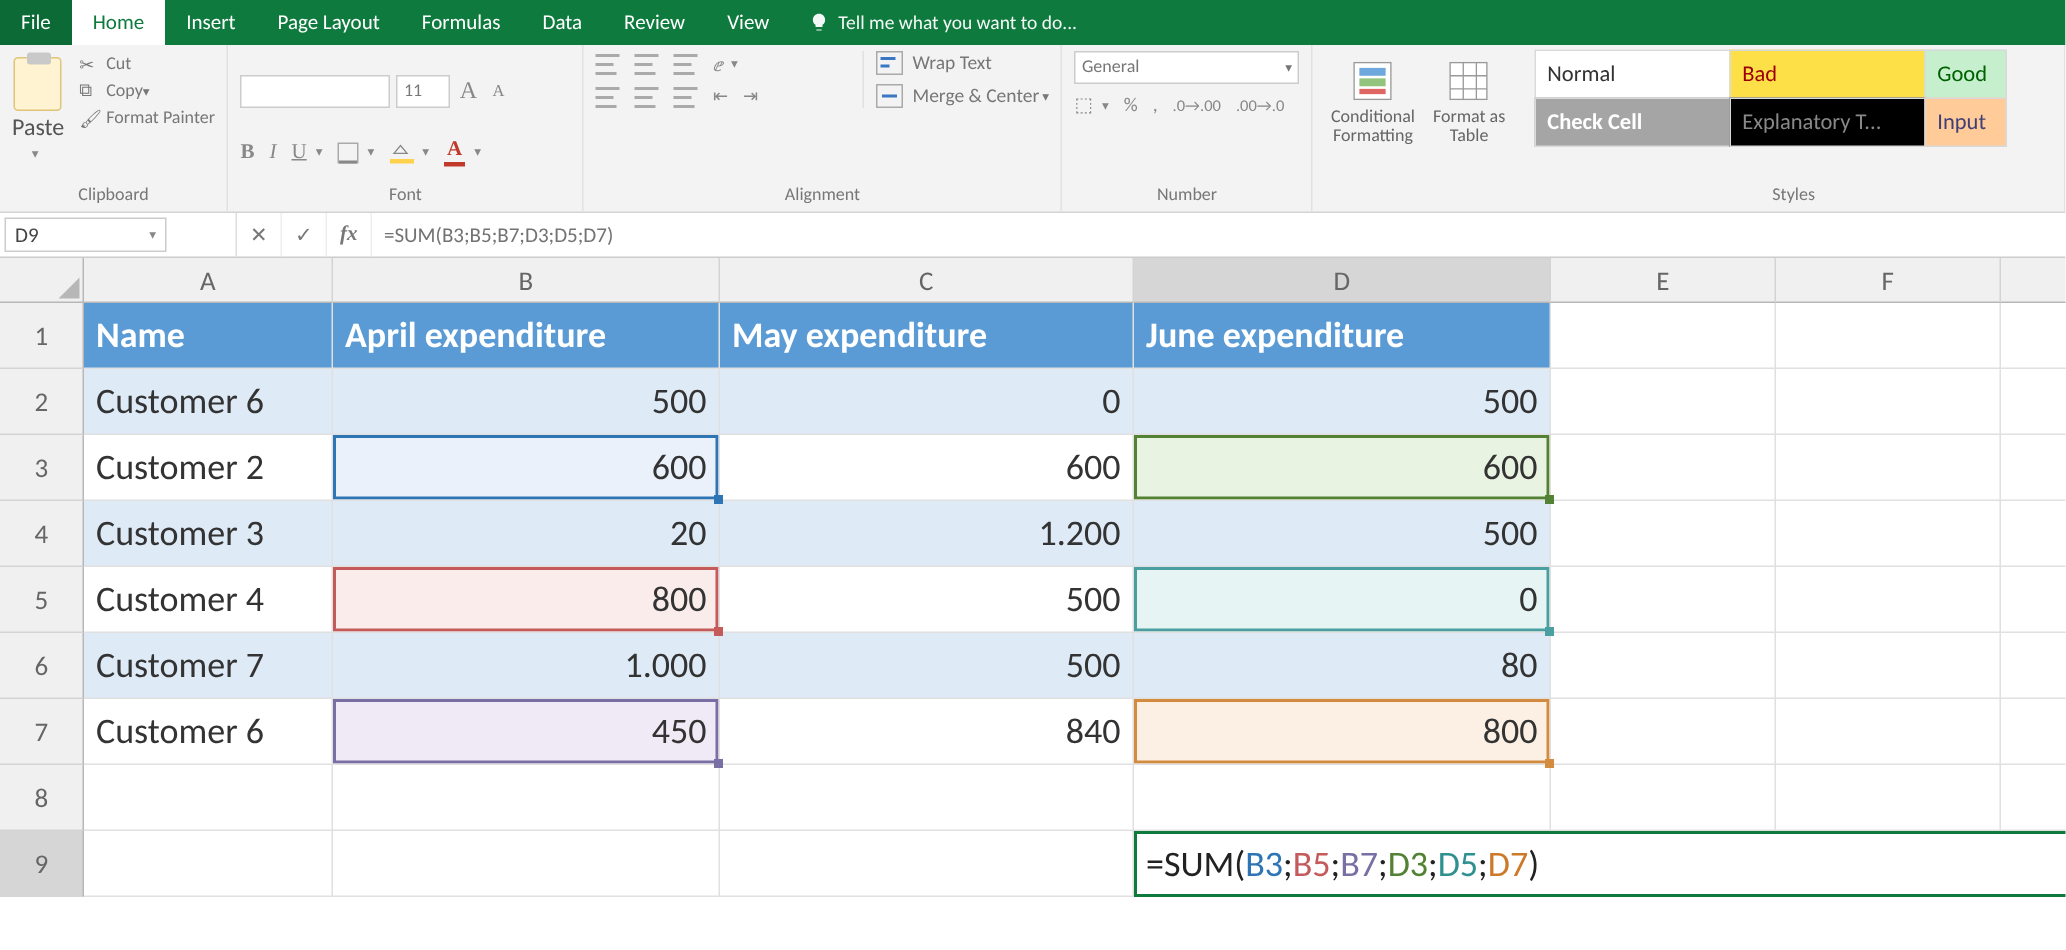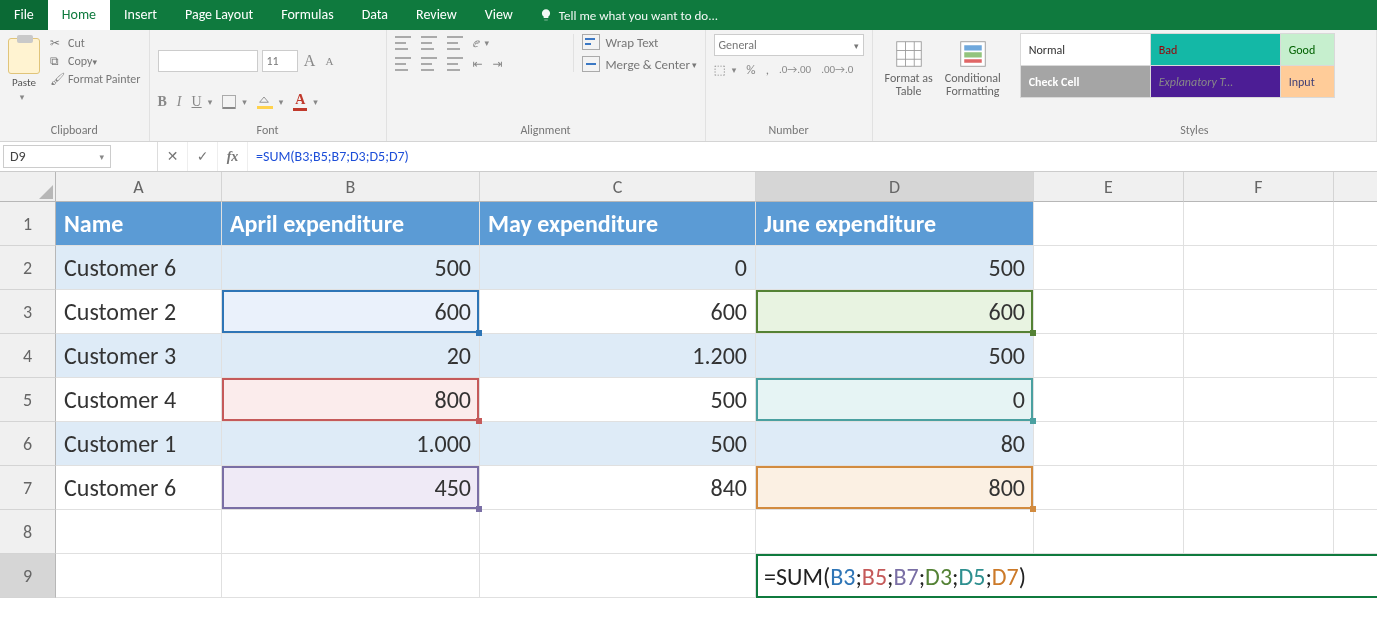--- a/index.html
+++ b/index.html
@@ -16,21 +16,21 @@
 
   
   .ribbon { height: 112px; background: #f3f3f3; border-bottom: 1px solid #d4d4d4; display: flex; align-items: stretch; color: #888; font-size: 12px; }
   .group { border-right: 1px solid #e1e1e1; padding: 4px 8px 2px 8px; display:flex; flex-direction:column; justify-content:space-between; }
   .group-label { text-align:center; font-size:12px; color:#777; padding-bottom:2px; }
   .grp-body { display:flex; gap:4px; align-items:flex-start; }
 
   .paste-col { display:flex; flex-direction:column; align-items:center; gap:2px; padding:4px 6px 0 0; }
   .paste-icon { width:32px; height:36px; background:#fff3d1; border:1px solid #e0c47a; border-radius:3px; position:relative; }
   .paste-icon::before { content:""; position:absolute; top:-4px; left:8px; width:16px; height:8px; background:#c9c9c9; border-radius:2px; }
-  .paste-lbl { font-size:11px; color:#555; }
+  .paste-lbl { font-size:16px; color:#555; }
 
   .clip-items { display:flex; flex-direction:column; gap:4px; padding-top:2px; }
   .clip-items div { display:flex; align-items:center; gap:4px; font-size:12px; color:#777; }
   .mini-icon { width:14px; height:14px; display:inline-block; }
 
   .font-grid { display:flex; flex-direction:column; gap:20px; width:220px;margin-top:16px; }
   .font-row1 { display:flex; gap:4px; align-items:center; }
   .fake-input { border:1px solid #ccc; background:#fff; height:22px; padding:0 4px; font-size:12px; color:#777; display:flex; align-items:center; }
   .font-name { width:100px; }
   .font-size { width:36px; }
@@ -60,36 +60,36 @@
   .merge-ic{width:18px;height:16px;border:1px solid #aaa;position:relative;}
   .merge-ic::before{content:"";position:absolute;left:3px;top:6px;width:10px;height:2px;background:#3b78c4;}
 
   .num-grid{display:flex;flex-direction:column;gap:6px;width:150px;}
   .num-row2{display:flex;gap:10px;align-items:center;color:#888;font-size:13px;}
 
   .bigbtn-col{display:flex;flex-direction:column;align-items:center;gap:2px;padding:4px 4px 0 4px;text-align:center;line-height:1.1;font-size:12px;color:#666;}
   .bigbtn-ic{width:32px;height:32px;display:flex;align-items:center;justify-content:center;}
 
   .styles-grid{display:grid;grid-template-columns:130px 130px 54px;grid-auto-rows:32px;gap:0;}
-  .style-cell{border:1px solid #d9d9d9;display:flex;align-items:center;padding:0 8px;font-size:12px;margin:-1px 0 0 -1px;}
+  .style-cell{border:1px solid #d9d9d9;display:flex;align-items:center;padding:0 8px;font-size:15px;margin:-1px 0 0 -1px;}
   .sc-normal{background:#fff;color:#333;}
-  .sc-bad{background:#14b8a6;color:#9c0006;}
+  .sc-bad{background:#fde047;color:#9c0006;}
   .sc-good{background:#c6efce;color:#006100;}
   .sc-check{background:#a5a5a5;color:#fff;font-weight:bold;}
-  .sc-expl{background:#4c1d95;color:#888;font-style:italic;}
+  .sc-expl{background:#000000;color:#888;}
   .sc-input{background:#ffcc99;color:#3f3f76;}
 
   
   .fxbar { height:30px; border-bottom:1px solid #ccc; display:flex; align-items:stretch; font-size:14px; background:#fff; }
   .namebox { width:108px; border:1px solid #ccc; display:flex; align-items:center; padding:0 6px; color:#444; margin:3px;}
   .namebox .dd { margin-left:auto; font-size:9px; color:#888;}
   .fx-gap{width:44px;display:flex;align-items:center;justify-content:center;border-right:1px solid #ddd;}
   .fx-btn{width:30px;display:flex;align-items:center;justify-content:center;color:#777;border-right:1px solid #eee;}
   .fx-sym{font-style:italic;font-family:"Times New Roman",serif;font-weight:bold;}
-  .formula-input{flex:1;display:flex;align-items:center;padding:0 8px;color:#1d4ed8;}
+  .formula-input{flex:1;display:flex;align-items:center;padding:0 8px;color:#737373;}
 
   
   .sheet { display:grid; grid-template-columns: 56px 166px 258px 276px 278px 150px 150px 150px; font-size:22px; color:#333; }
   .colhdr { background:#f0f0f0; border-right:1px solid #d4d4d4; border-bottom:1px solid #b7b7b7; text-align:center; font-size:18px; color:#666; height:30px; line-height:30px; }
   .colhdr.sel { background:#d6d6d6; }
   .corner { background:#f0f0f0; border-right:1px solid #b7b7b7; border-bottom:1px solid #b7b7b7; position:relative;}
   .corner::after{content:"";position:absolute;right:2px;bottom:2px;width:0;height:0;border-style:solid;border-width:0 0 14px 14px;border-color:transparent transparent #b7b7b7 transparent;}
 
   .rowhdr { background:#f0f0f0; border-right:1px solid #b7b7b7; border-bottom:1px solid #d4d4d4; text-align:center; font-size:18px; color:#666; height:44px; line-height:44px; }
   .rowhdr.sel { background:#d6d6d6; }
@@ -268,40 +268,40 @@
     </div>
     <div class="group-label">Number</div>
   </div>
 
   <div class="group" style="border-right:none">
     <div class="grp-body">
       <div class="bigbtn-col">
         <div class="bigbtn-ic">
             <svg width="28" height="28" viewBox="0 0 32 32">
               <rect x="2" y="2" width="28" height="28" fill="#fff" stroke="#999"></rect>
+              <rect x="6" y="6" width="20" height="6" fill="#6fa8dc"></rect>
+              <rect x="6" y="14" width="20" height="6" fill="#93c47d"></rect>
+              <rect x="6" y="22" width="20" height="4" fill="#e06666"></rect>
+            </svg>
+          </div>
+        <div style="white-space:pre-line">Conditional
+Formatting</div>
+      </div>
+      <div class="bigbtn-col">
+        <div class="bigbtn-ic">
+            <svg width="28" height="28" viewBox="0 0 32 32">
+              <rect x="2" y="2" width="28" height="28" fill="#fff" stroke="#999"></rect>
               <line x1="2" y1="12" x2="30" y2="12" stroke="#999"></line>
               <line x1="2" y1="22" x2="30" y2="22" stroke="#999"></line>
               <line x1="12" y1="2" x2="12" y2="30" stroke="#999"></line>
               <line x1="22" y1="2" x2="22" y2="30" stroke="#999"></line>
             </svg>
           </div>
         <div style="white-space:pre-line">Format as
 Table</div>
-      </div>
-      <div class="bigbtn-col">
-        <div class="bigbtn-ic">
-            <svg width="28" height="28" viewBox="0 0 32 32">
-              <rect x="2" y="2" width="28" height="28" fill="#fff" stroke="#999"></rect>
-              <rect x="6" y="6" width="20" height="6" fill="#6fa8dc"></rect>
-              <rect x="6" y="14" width="20" height="6" fill="#93c47d"></rect>
-              <rect x="6" y="22" width="20" height="4" fill="#e06666"></rect>
-            </svg>
-          </div>
-        <div style="white-space:pre-line">Conditional
-Formatting</div>
       </div>
     </div>
     <div class="group-label">&nbsp;</div>
   </div>
 
   <div class="group" style="flex:1">
     <div class="styles-grid">
       <div class="style-cell sc-normal">Normal</div>
       <div class="style-cell sc-bad">Bad</div>
       <div class="style-cell sc-good">Good</div>
@@ -370,21 +370,21 @@
     <div class="cell"></div>
     <div class="rowhdr">5</div>
     <div class="cell">Customer 4</div>
     <div class="cell num ref ref-red">800</div>
     <div class="cell num">500</div>
     <div class="cell num ref ref-teal">0</div>
     <div class="cell"></div>
     <div class="cell"></div>
     <div class="cell"></div>
     <div class="rowhdr">6</div>
-    <div class="cell lightblue">Customer 1</div>
+    <div class="cell lightblue">Customer 7</div>
     <div class="cell num lightblue">1.000</div>
     <div class="cell num lightblue">500</div>
     <div class="cell num lightblue">80</div>
     <div class="cell"></div>
     <div class="cell"></div>
     <div class="cell"></div>
     <div class="rowhdr">7</div>
     <div class="cell">Customer 6</div>
     <div class="cell num ref ref-purple">450</div>
     <div class="cell num">840</div>

